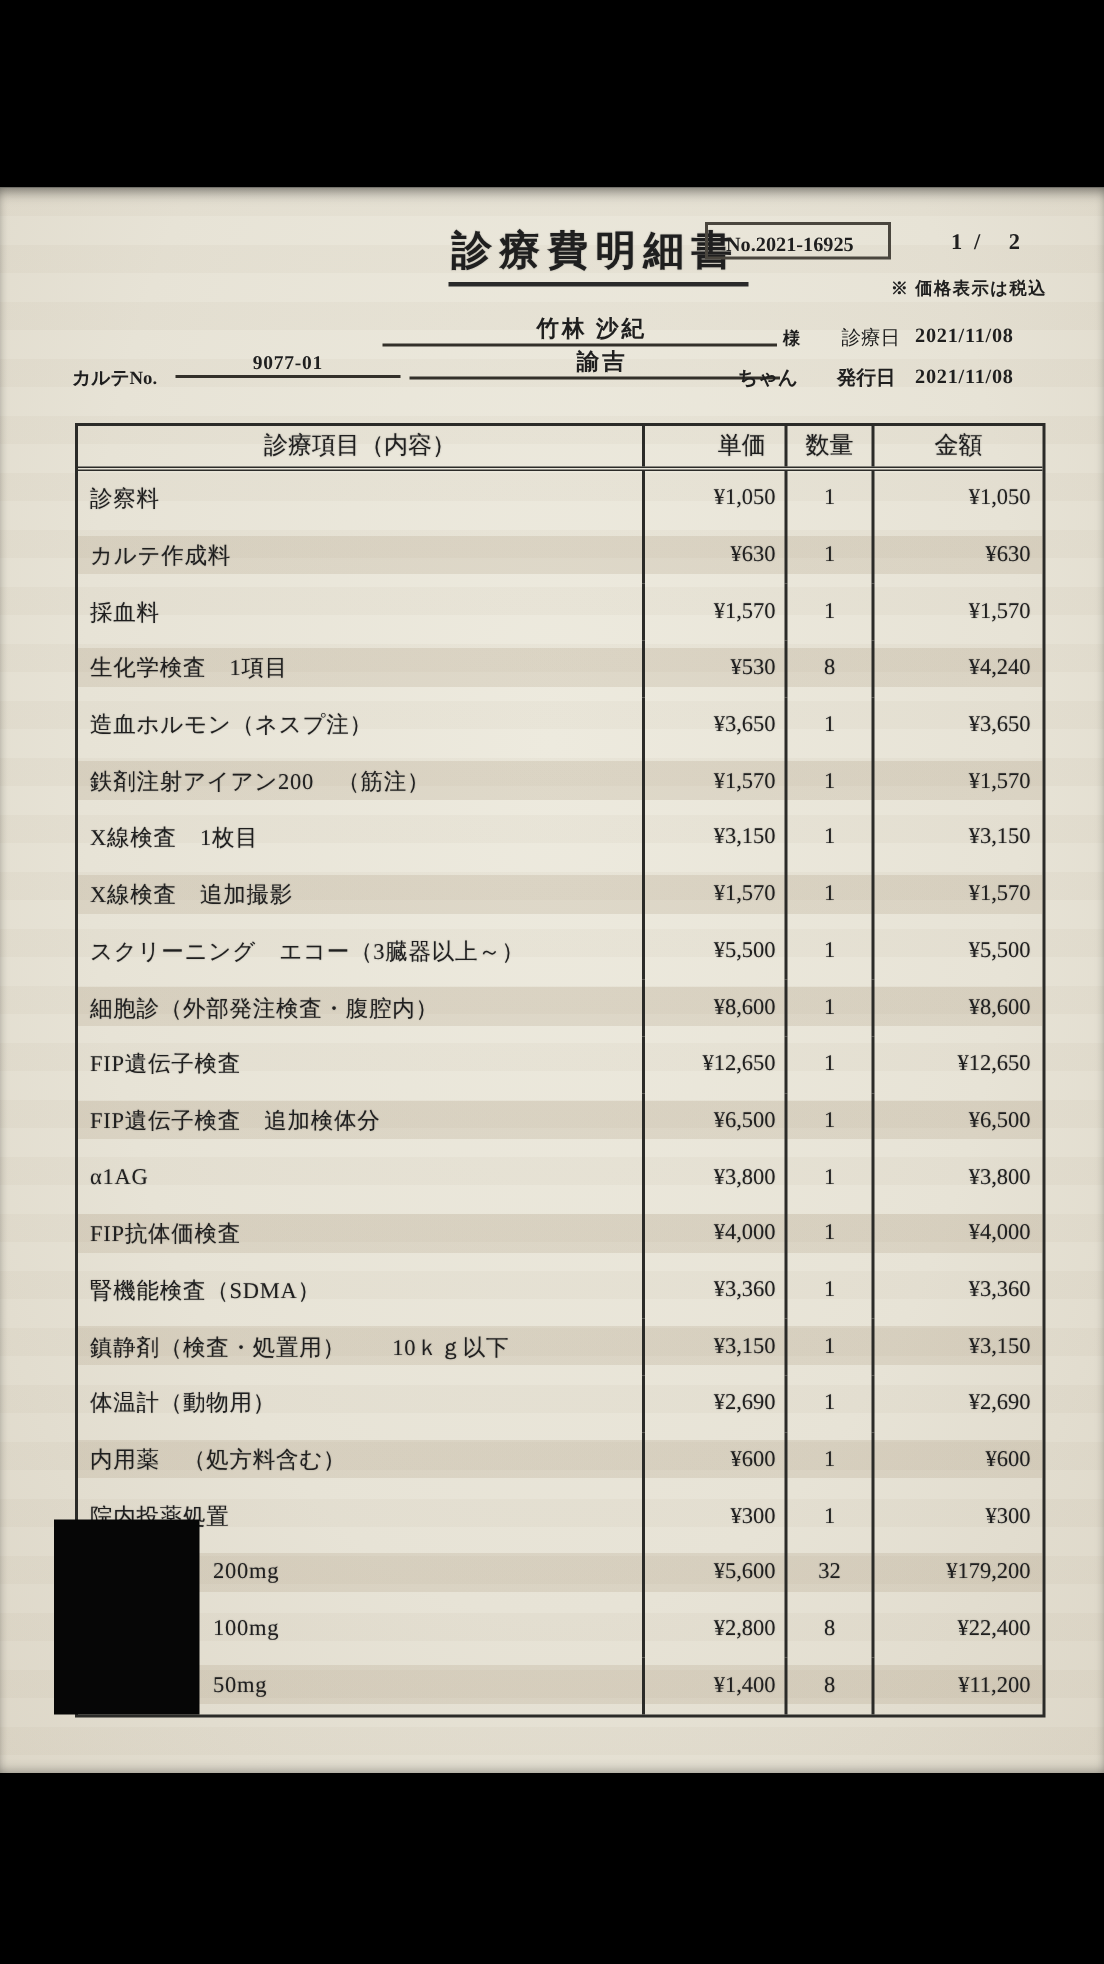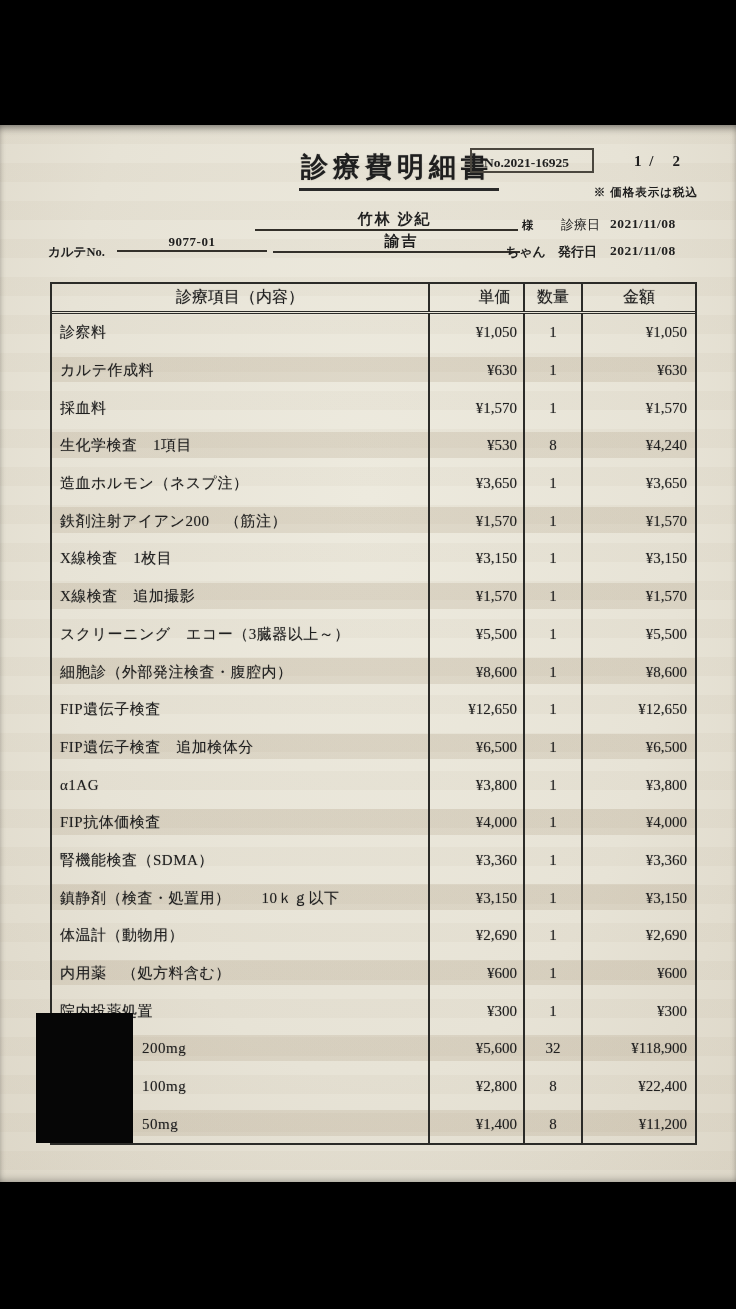--- a/index.html
+++ b/index.html
@@ -37,21 +37,21 @@
   .owner-line{left:255px;top:80px;width:263px;height:26px;}
   .owner-name{font-size:15px;font-weight:bold;padding-left:16px;letter-spacing:2px;}
   .honorific-sama{left:522px;top:93px;font-size:11.5px;font-weight:bold;}
   .visit-label{left:561px;top:91px;font-size:13px;font-weight:normal;}
   .visit-date{left:610px;top:91px;font-size:13.5px;font-weight:bold;letter-spacing:.5px;}
   .karte-label{left:48px;top:119px;font-size:12.5px;font-weight:bold;}
   .karte-line{left:117px;top:106px;width:150px;height:21px;}
   .karte-no{font-size:13px;font-weight:bold;letter-spacing:.5px;}
   .pet-line{left:273px;top:107px;width:247px;height:21px;}
   .pet-name{font-size:15px;font-weight:bold;padding-left:10px;letter-spacing:2px;}
-  .honorific-chan{left:506px;top:118px;font-size:13px;font-weight:bold;}
+  .honorific-chan{left:492px;top:118px;font-size:13px;font-weight:bold;}
   .issue-label{left:558px;top:118px;font-size:13px;font-weight:bold;}
   .issue-date{left:610px;top:118px;font-size:13.5px;font-weight:bold;letter-spacing:.5px;}
 
   .bill-table{
     left:50px;top:157px;width:647px;border:2.5px solid #2b2b28;box-sizing:border-box;
     background:rgba(255,255,255,0.0);
   }
   .thead{
     display:flex;height:27px;border-bottom:3px double #2b2b28;
     font-size:16px;font-weight:normal;
@@ -233,21 +233,21 @@
         <div class="trow">
           <div class="cell item">院内投薬処置</div>
           <div class="cell unit">¥300</div>
           <div class="cell qty">1</div>
           <div class="cell amount">¥300</div>
         </div>
         <div class="trow redacted">
           <div class="cell item">200mg</div>
           <div class="cell unit">¥5,600</div>
           <div class="cell qty">32</div>
-          <div class="cell amount">¥118,900</div>
+          <div class="cell amount">¥179,200</div>
         </div>
         <div class="trow redacted">
           <div class="cell item">100mg</div>
           <div class="cell unit">¥2,800</div>
           <div class="cell qty">8</div>
           <div class="cell amount">¥22,400</div>
         </div>
         <div class="trow redacted">
           <div class="cell item">50mg</div>
           <div class="cell unit">¥1,400</div>

